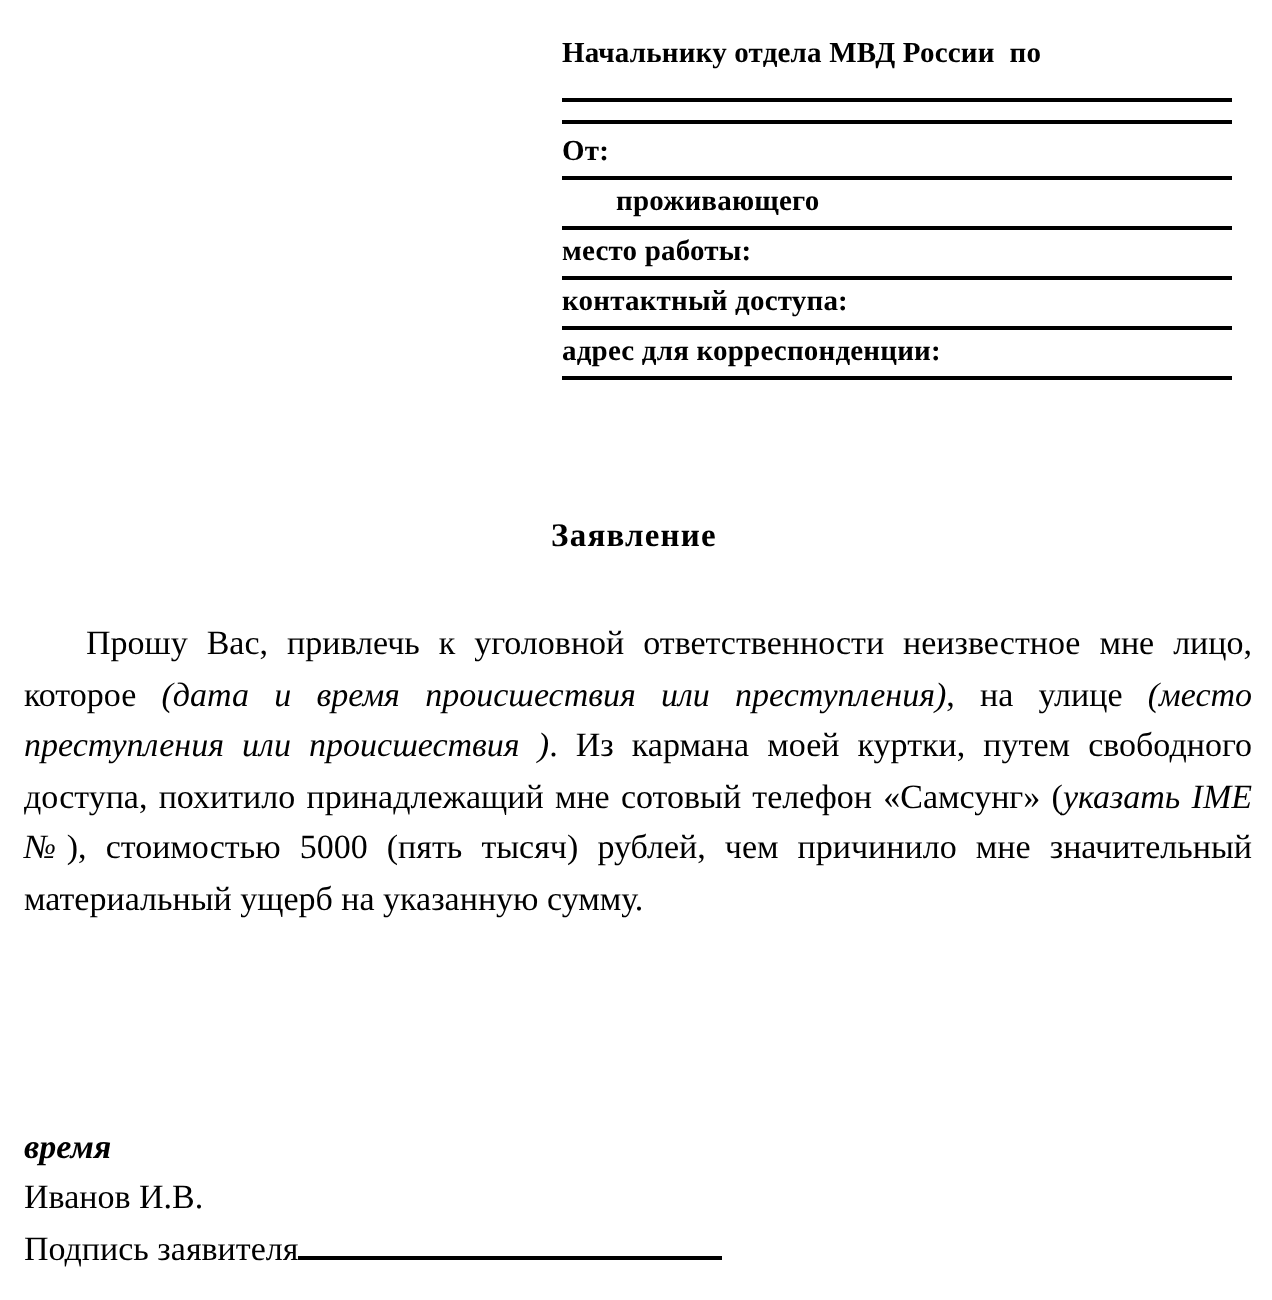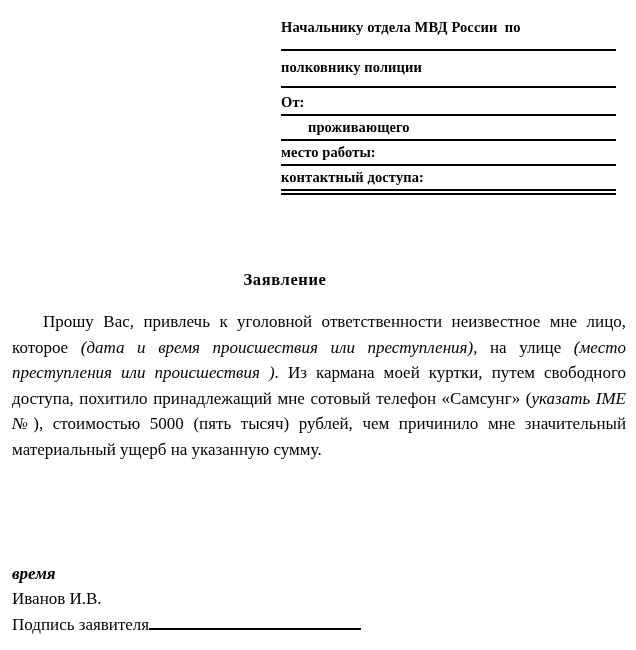--- a/index.html
+++ b/index.html
@@ -43,27 +43,28 @@
     border-top: 2px solid #000;
     width: 335px;
   }
   .rule-gap-top { margin-top: 12px; }
   .rule-gap-mid { margin-top: 9px; }
   .rule-tight   { margin-top: 2px; }
 
   
   .doc-title {
     position: absolute;
-    top: 270px;
+    top: 258px;
     left: 0;
     width: 570px;
     text-align: center;
     font-weight: bold;
     font-size: 16.5px;
     letter-spacing: 0.6px;
+    padding-left: 32px;
   }
 
   
   .body-wrap {
     position: absolute;
     left: 12px;
     top: 309px;
     width: 614px;
   }
   p.para {
@@ -116,36 +117,36 @@
 <body>
 
 <div class="page">
 
   <div class="header-block">
 
     <div class="hdr-line">Начальнику отдела МВД России  по</div>
 
     <div class="rule rule-gap-top"></div>
 
-    <div class="hdr-line" style="margin-top:7px;">полковнику полиции</div>
 
     <div class="rule rule-gap-mid"></div>
 
     <div class="hdr-line" style="margin-top:5px;">От:</div>
     <div class="rule rule-tight"></div>
 
     <div class="hdr-line" style="margin-top:2px;margin-left:27px;">проживающего</div>
     <div class="rule rule-tight"></div>
 
     <div class="hdr-line" style="margin-top:2px;">место работы:</div>
     <div class="rule rule-tight"></div>
 
     <div class="hdr-line" style="margin-top:2px;">контактный доступа:</div>
     <div class="rule rule-tight"></div>
 
+    <div class="hdr-line" style="margin-top:2px;">адрес для корреспонденции:</div>
     <div class="rule rule-tight"></div>
 
   </div>
 
   <div class="doc-title">Заявление</div>
 
   <div class="body-wrap">
 
     <p class="para"><span>Прошу Вас, привлечь к уголовной ответственности неизвестное мне лицо, которое  </span><span class="it">(дата и время  происшествия или преступления)</span><span>, на улице </span><span class="it">(место преступления или происшествия )</span><span>. Из кармана моей куртки, путем свободного доступа, похитило принадлежащий мне сотовый телефон «Самсунг» (</span><span class="it">указать IME №</span><span>), стоимостью 5000 (пять тысяч) рублей, чем причинило мне значительный материальный ущерб на указанную сумму.</span></p>
 

